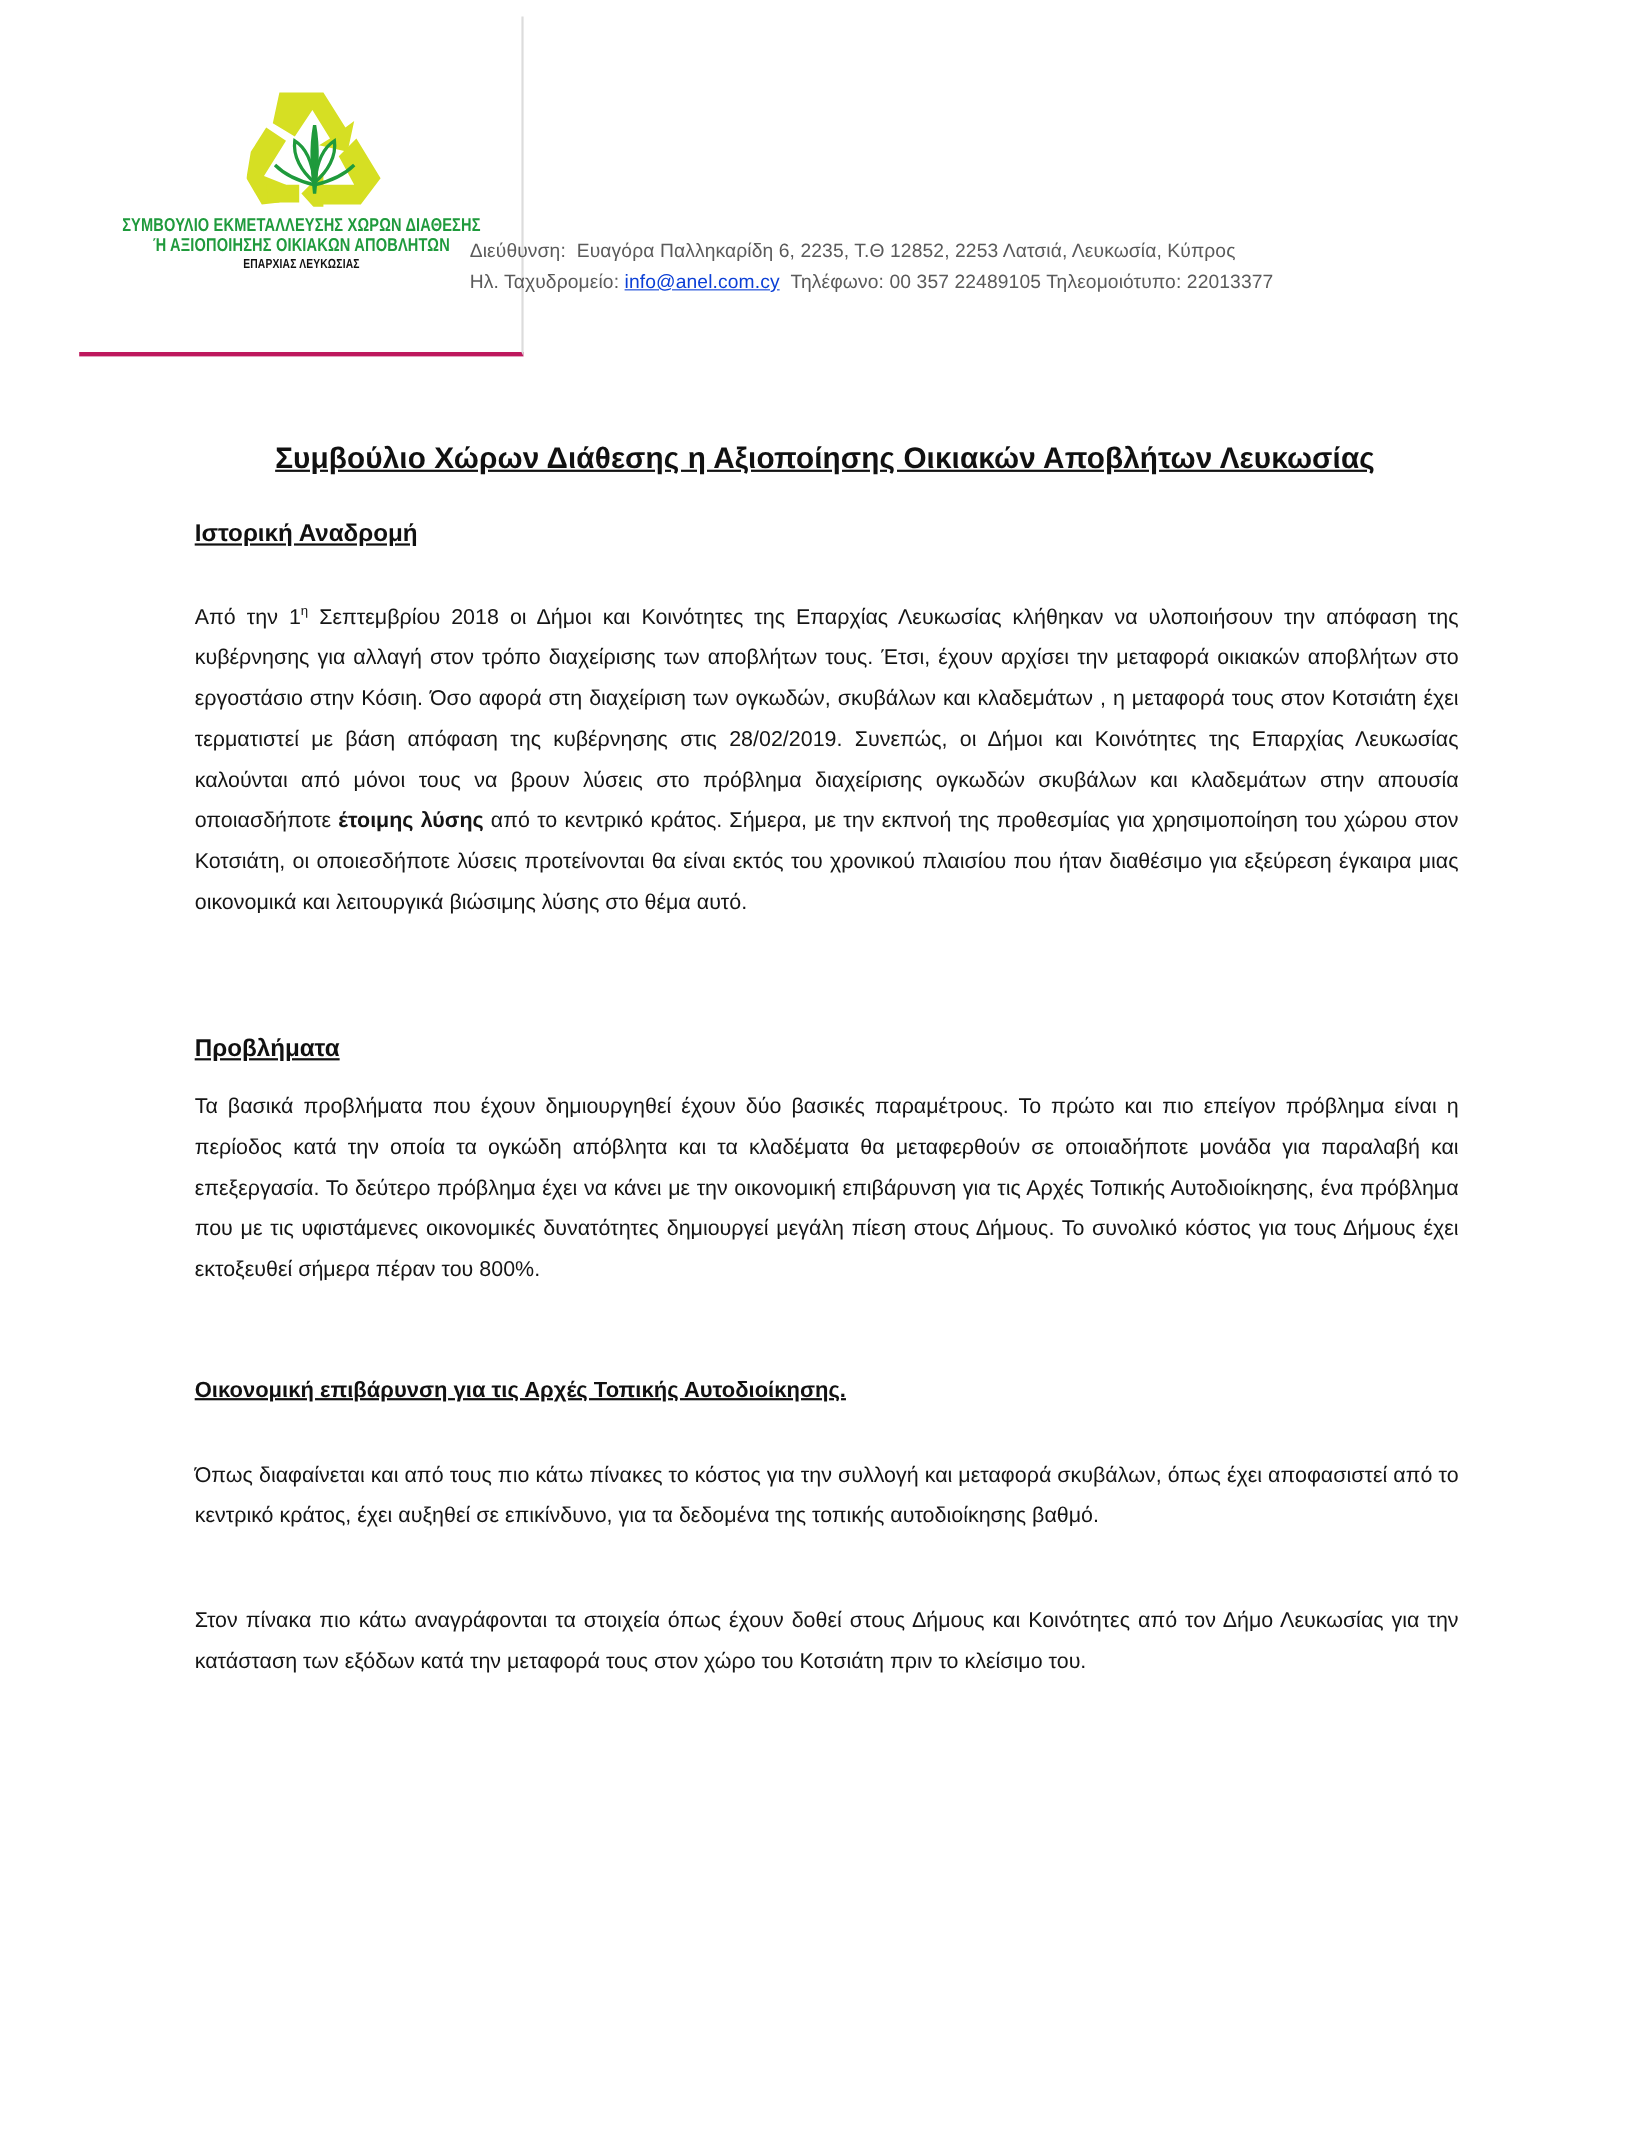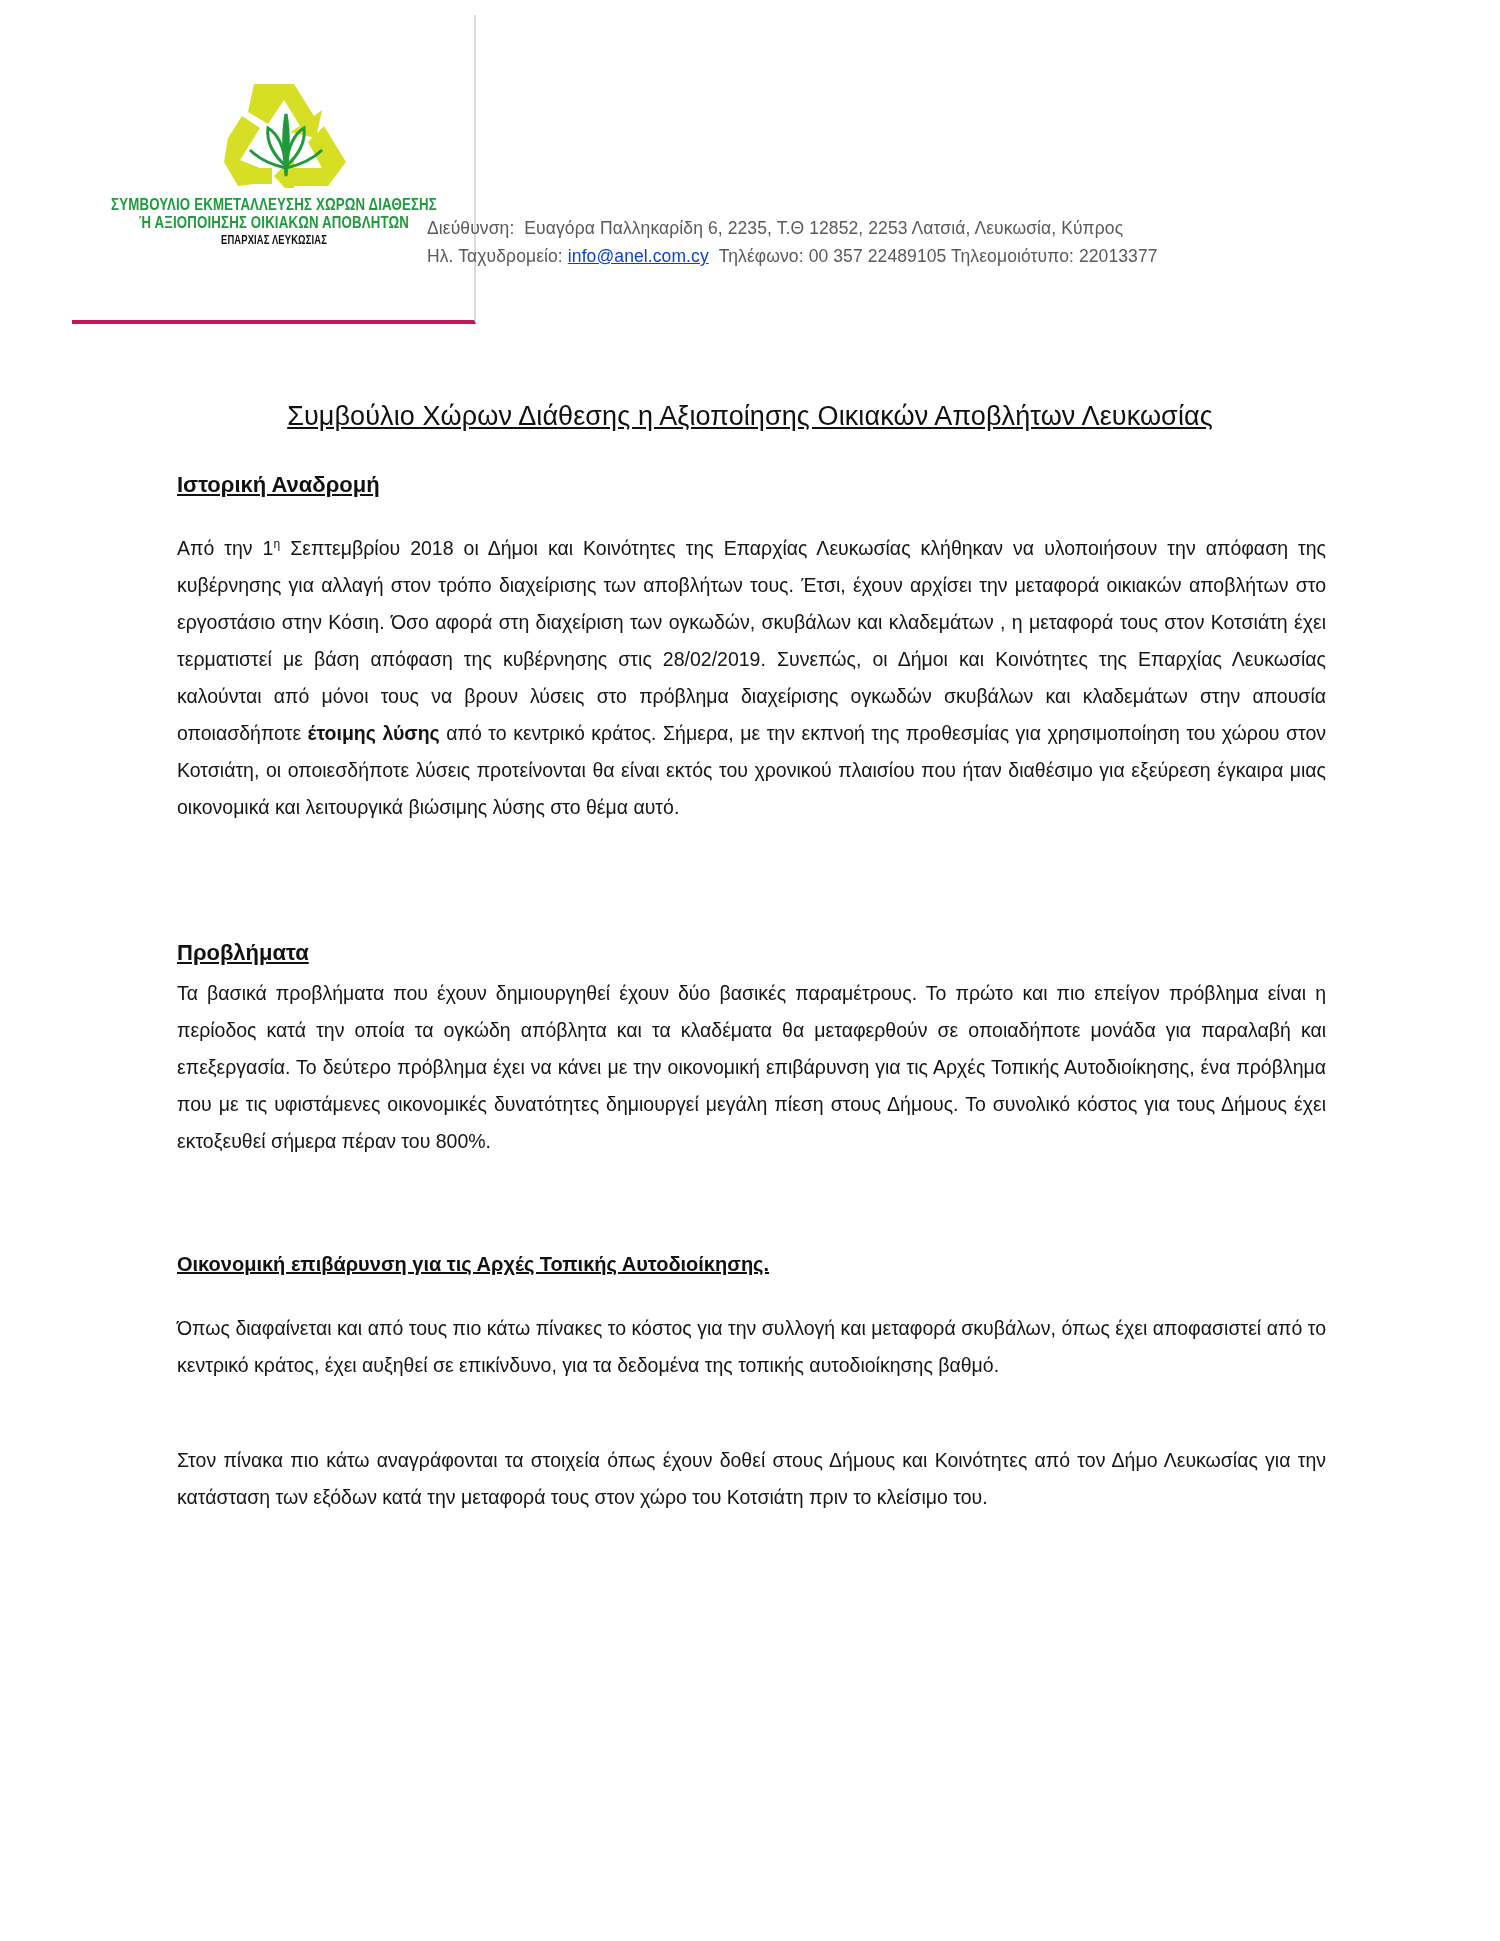--- a/index.html
+++ b/index.html
@@ -27,35 +27,36 @@
   .contact {
     position: absolute; right: 173px; width: 900px; text-align: left;
     font-size: 17.5px; color: #5a5a5a; letter-spacing: 0.1px;
   }
   .contact-1 { top: 218px; }
   .contact-2 { top: 246px; }
   .contact a { color: #0b3fd6; text-decoration: underline; }
 
   .doc-title {
     position: absolute; top: 401px; left: 0; width: 1500px; text-align: center;
-    font-size: 27px; font-weight: normal; text-decoration: underline; color: #111;
+    font-size: 27px; font-weight: bold; text-decoration: underline; color: #111;
     letter-spacing: 0.1px;
   }
   .heading {
     position: absolute; left: 177px; font-size: 22px; font-weight: bold;
     text-decoration: underline; color: #111;
   }
   .h1 { top: 472px; }
   .h2 { top: 940px; }
   .h3 { top: 1253px; font-size: 20px; }
 
   .para {
     position: absolute; left: 177px; width: 1149px;
     font-size: 19.5px; line-height: 37px; text-align: justify;
     color: #151515;
+    margin-top: 13px;
   }
   .p1 { top: 530px; }
   .p2 { top: 975px; }
   .p3 { top: 1310px; }
   .p4 { top: 1442px; }
   .para b { font-weight: bold; }
   sup { font-size: 12px; line-height: 0; }
 </style>
 </head>
 <body>

